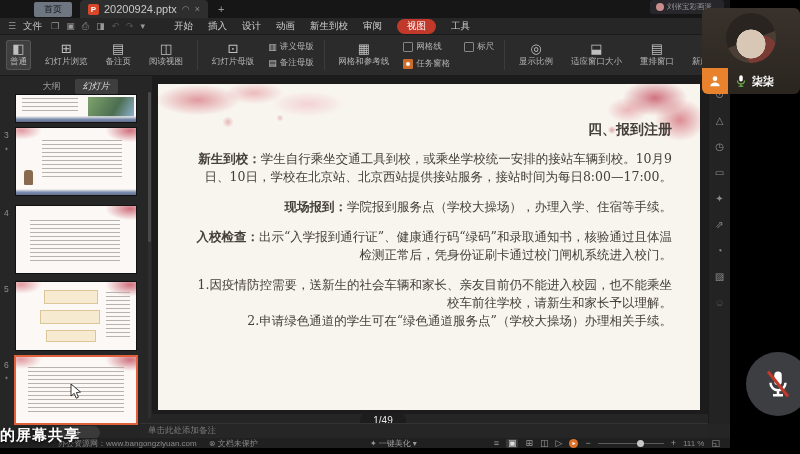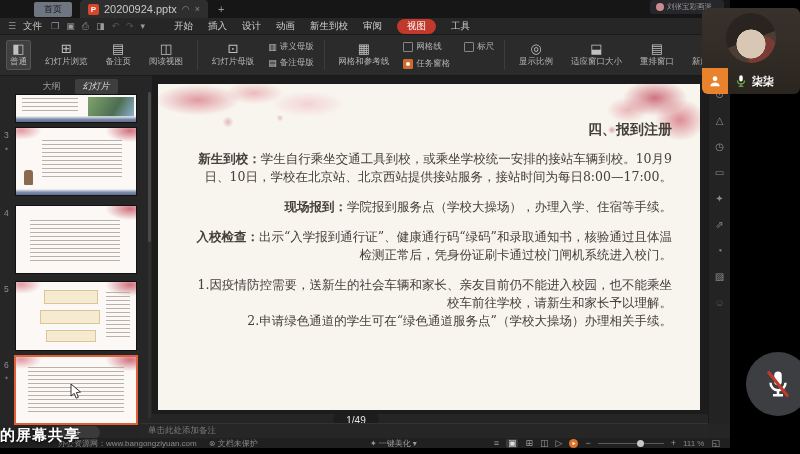--- a/index.html
+++ b/index.html
@@ -74,21 +74,21 @@
   .stitle{font-weight:bold;font-size:14px;margin:0 0 12px 0;}
   .spara{margin:0 0 12px 0;}
   .spara.tight{margin:0;}
   .spara b{font-weight:bold;}
   .remtitle{font-weight:bold;margin:16px 0 8px 0;}
   
   .sidestrip{position:absolute;left:708px;top:76px;width:22px;height:348px;background:#232323;border-left:1px solid #1a1a1a;display:flex;flex-direction:column;align-items:center;gap:16px;padding-top:14px;box-sizing:border-box;}
   .sideic{color:#8a8a8a;font-size:10px;line-height:1;}
   .sideic.dim{color:#555;}
   
-  .pagebadge{position:absolute;left:333px;top:412px;width:46px;height:17px;background:rgba(28,28,28,.92);border-radius:9px;color:#e8e8e8;font-size:10px;display:flex;align-items:center;justify-content:center;}
+  .pagebadge{position:absolute;left:360px;top:412px;width:46px;height:17px;background:rgba(28,28,28,.92);border-radius:9px;color:#e8e8e8;font-size:10px;display:flex;align-items:center;justify-content:center;}
   .notesbar{position:absolute;left:140px;top:423px;width:568px;height:15px;background:#262626;border-top:1px solid #333;color:#7a7a7a;font-size:8.5px;display:flex;align-items:center;padding-left:8px;box-sizing:border-box;}
   .statusbar{position:absolute;left:0;top:438px;width:730px;height:10px;background:#202020;display:flex;align-items:center;font-size:8px;color:#8a8a8a;padding:0 10px 0 58px;box-sizing:border-box;gap:12px;}
   .sleft{display:flex;align-items:center;gap:12px;white-space:nowrap;}
   .sright{margin-left:auto;display:flex;align-items:center;gap:7px;white-space:nowrap;}
   .beautify{display:flex;align-items:center;gap:2px;margin-right:70px;color:#9a9a9a;}
   .vico{font-size:9px;color:#9a9a9a;line-height:1;}
   .vico.sel{background:#3a3a3a;border-radius:2px;padding:0 2px;color:#ddd;}
   .playdot{width:9px;height:9px;border-radius:50%;background:#e0722c;color:#fff;font-size:6px;display:flex;align-items:center;justify-content:center;line-height:1;}
   .ztrack{position:relative;width:66px;height:1px;background:#5a5a5a;}
   .zknob{position:absolute;left:60%;top:-3px;width:7px;height:7px;border-radius:50%;background:#c8c8c8;}

